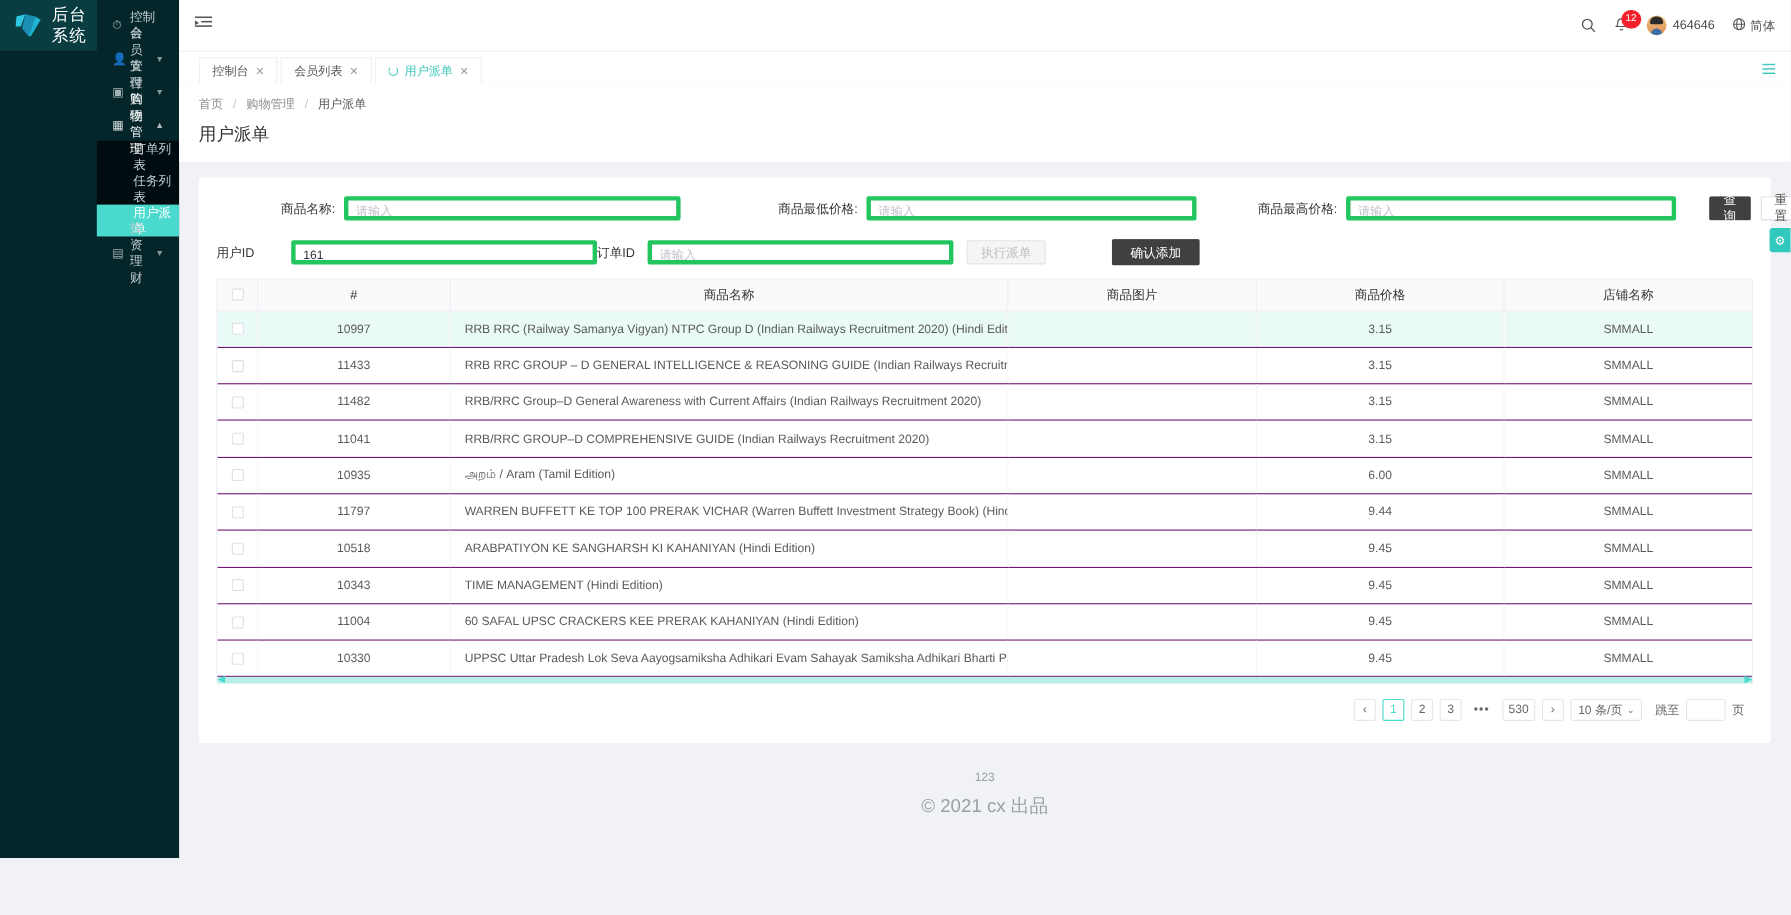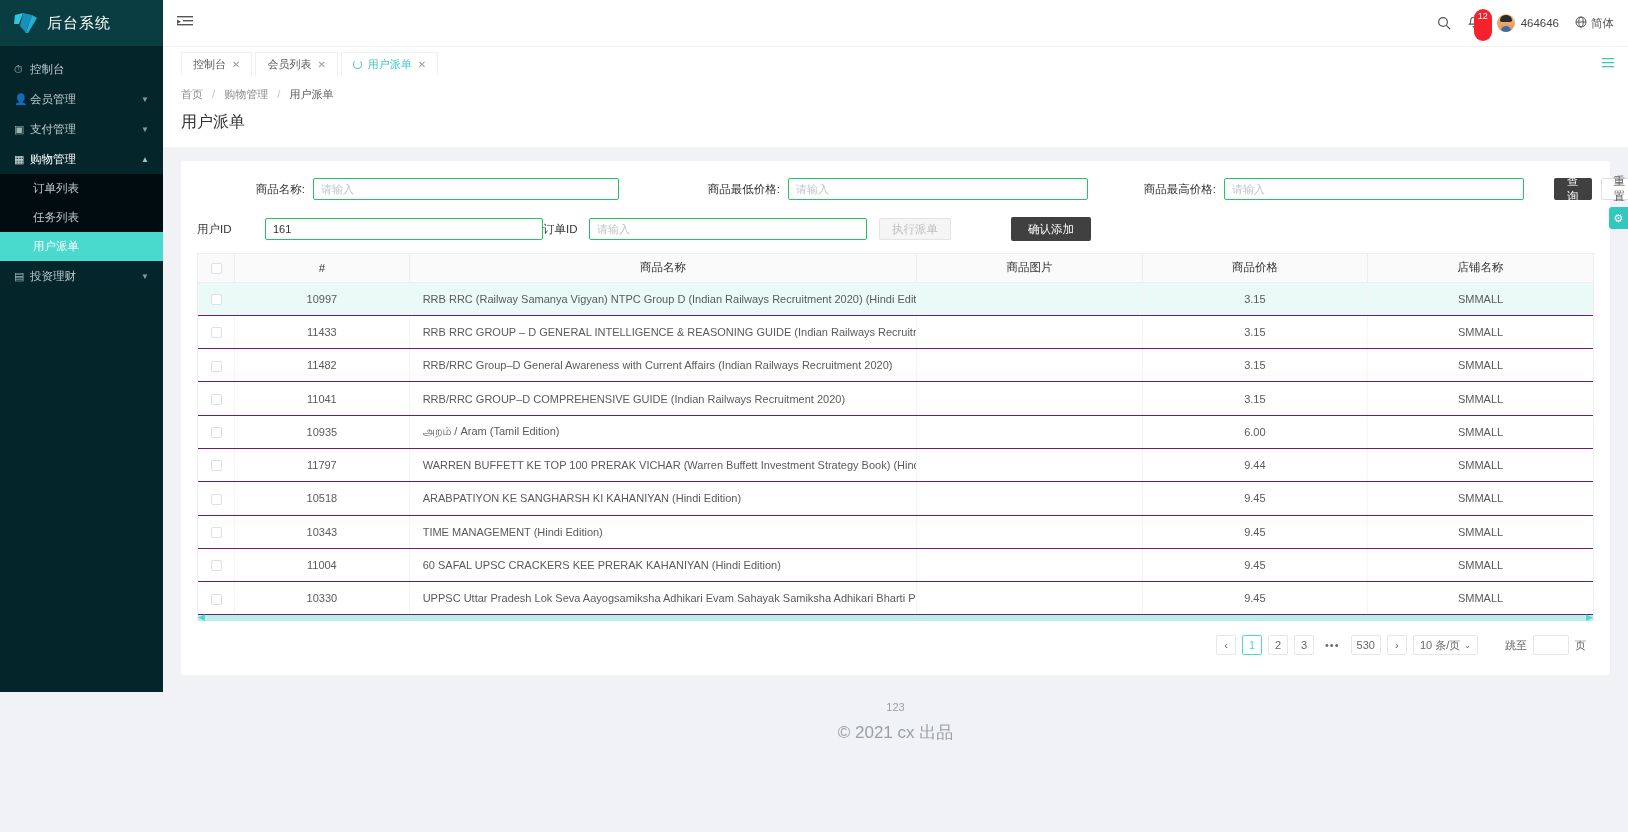--- a/index.html
+++ b/index.html
@@ -8,26 +8,27 @@
     font-family: "Liberation Sans", sans-serif;
     font-size: 12px;
     color: #333;
     background: #f0f2f5;
     overflow: hidden;
   }
   .app { display: flex; width: 1628px; height: 832px; }
 
   
   .sidebar {
-    width: 163px; height: 692px;
+    width: 163px; height: 780px;
     background: #001529;
     background: #04262b;
     flex: 0 0 163px;
-    display: flex; flex-direction: column;
+    display: flex; flex-direction: row;
     overflow: hidden;
+    justify-content: flex-end;
   }
   .logo-area {
     height: 46px; display: flex; align-items: center;
     padding-left: 14px; gap: 9px;
     background: #0a3d42;
   }
   .logo-mark { width: 24px; height: 22px; position: relative; flex: 0 0 24px;}
   .logo-title { color: #fff; font-size: 15px; letter-spacing: 1px; font-weight: 400;}
   .menu { margin-top: 8px; }
   .menu-item {
@@ -51,21 +52,21 @@
   .topbar {
     height: 46px; background: #fff; display: flex; align-items: center;
     padding: 0 14px; justify-content: space-between;
   }
   .collapse-btn { font-size: 15px; color: #555; cursor: pointer; }
   .topbar-right { display: flex; align-items: center; gap: 16px; }
   .tb-icon { color: #555; cursor: pointer; position: relative; display: flex; align-items: center;}
   .badge {
     position: absolute; top: -7px; left: 7px;
     background: #f5222d; color: #fff; border-radius: 9px;
-    font-size: 9px; min-width: 17px; height: 32px; line-height: 14px;
+    font-size: 9px; min-width: 17px; height: 17px; line-height: 14px;
     text-align: center; padding: 0 4px;
   }
   .user-box { display: flex; align-items: center; gap: 6px; cursor: pointer;}
   .avatar {
     width: 18px; height: 18px; border-radius: 50%;
     background: linear-gradient(#f0c27b,#e08f5a);
     position: relative; overflow: hidden;
   }
   .avatar::before{
     content:""; position:absolute; left:3px; top:1px; width:12px; height:7px;
@@ -107,21 +108,21 @@
   .card {
     margin: 14px 18px 0 18px; background: #fff; border-radius: 2px;
     padding: 12px 16px 10px 16px;
   }
 
   
   .form-row { display: flex; align-items: center; height: 32px; margin-bottom: 8px;}
   .fld { display: flex; align-items: center; }
   .fld-label { font-size: 11.5px; color: #333; text-align: right; }
   .inp {
-    height: 22px; border: 1px solid #22c55e; border-radius: 2px;
+    height: 22px; border: 4px solid #22c55e; border-radius: 2px;
     background: #fff; font-size: 11px; color: #333; padding: 0 7px;
     line-height: 20px; overflow: hidden; white-space: nowrap;
   }
   .inp.ph { color: #c0c4cc; }
   .btn {
     height: 22px; border-radius: 2px; font-size: 11.5px;
     display: inline-flex; align-items: center; justify-content: center;
     padding: 0 12px; cursor: pointer; border: 1px solid transparent;
   }
   .btn-primary { background: #404040; color: #fff; }
@@ -469,21 +470,21 @@
           <span class="pg active">1</span>
           <span class="pg">2</span>
           <span class="pg">3</span>
           <span class="pg dots">•••</span>
           <span class="pg">530</span>
           <span class="pg">›</span>
           <span class="pg-size">
             <span>10 条/页</span>
             <span style="font-size:8px;">⌄</span>
           </span>
-          <span style="margin-left:21px;">跳至</span>
+          <span style="margin-left:6px;">跳至</span>
           <span class="pg-jump-input"></span>
           <span>页</span>
         </div>
       </div>
 
       <div class="footer">
         <div class="f1">123</div>
         <div class="f2">© 2021 cx 出品</div>
       </div>
 

